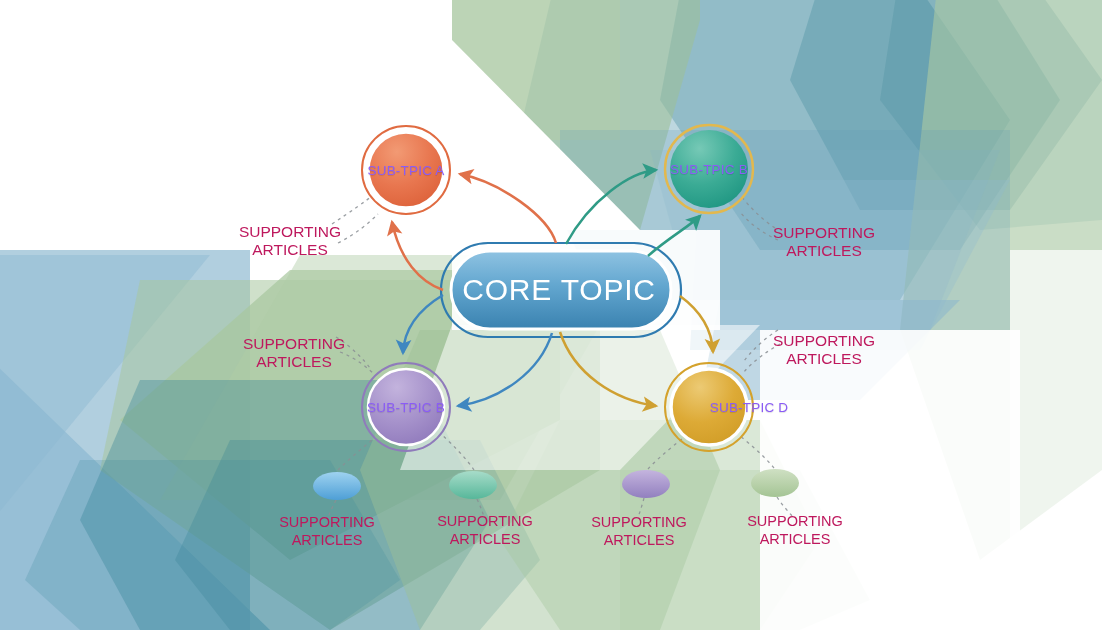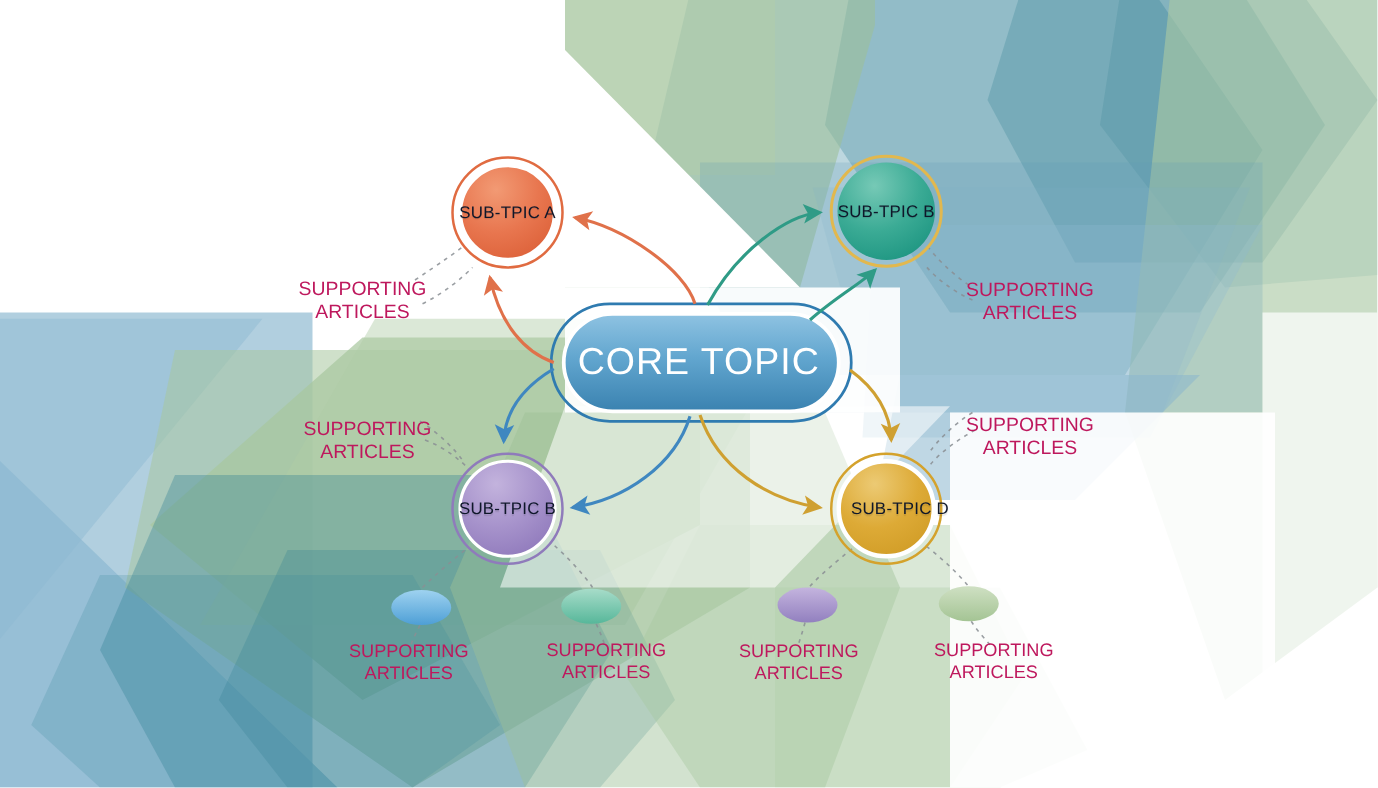--- a/index.html
+++ b/index.html
@@ -6,21 +6,21 @@
   body{
     width:1102px;height:630px;overflow:hidden;
     background:#ffffff;
     font-family:"Liberation Sans", sans-serif;
     position:relative;
   }
   #stage{position:absolute;inset:0;width:1102px;height:630px;}
   svg.layer{position:absolute;left:0;top:0;width:1102px;height:630px;}
   .node-label{
     position:absolute;
-    color:#0f172a;
+    color:#8b5cf6;
     font-size:13.5px;
     letter-spacing:0.2px;
     white-space:nowrap;
     transform:translate(-50%,-50%);
     pointer-events:none;
     text-shadow:0 1px 1px rgba(0,0,0,.12);
   }
   .core-label{
     position:absolute;
     color:#ffffff;
@@ -225,21 +225,21 @@
     <ellipse cx="473" cy="485" rx="24" ry="14" fill="url(#dGreen)"></ellipse>
     <ellipse cx="646" cy="484" rx="24" ry="14" fill="url(#dPurple)"></ellipse>
     <ellipse cx="775" cy="483" rx="24" ry="14" fill="url(#dSage)"></ellipse>
   </svg>
 
   <div class="core-label" style="left:551px;top:290px;">CORE TOPIC</div>
 
   <div class="node-label" style="left:406px;top:170px;">SUB-TPIC A</div>
   <div class="node-label" style="left:709px;top:169px;">SUB-TPIC B</div>
   <div class="node-label" style="left:406px;top:407px;">SUB-TPIC B</div>
-  <div class="node-label" style="left:720px;top:407px;">SUB-TPIC D</div>
+  <div class="node-label" style="left:749px;top:407px;">SUB-TPIC D</div>
 
   <div class="sup-label" style="left:290px;top:241px;">
     <span>SUPPORTING</span>
     <span>ARTICLES</span>
   </div>
   <div class="sup-label" style="left:824px;top:242px;">
     <span>SUPPORTING</span>
     <span>ARTICLES</span>
   </div>
   <div class="sup-label" style="left:294px;top:353px;">

